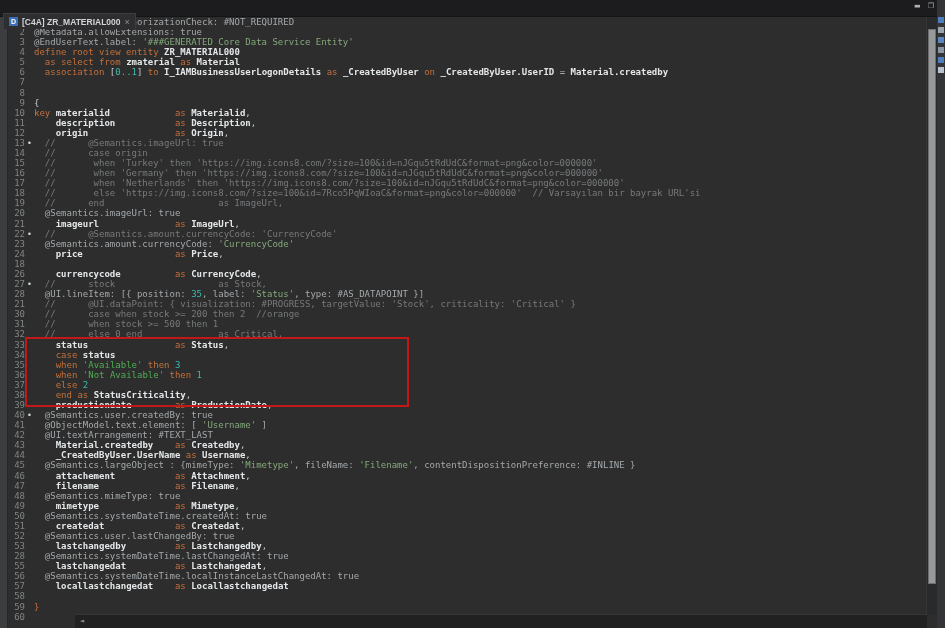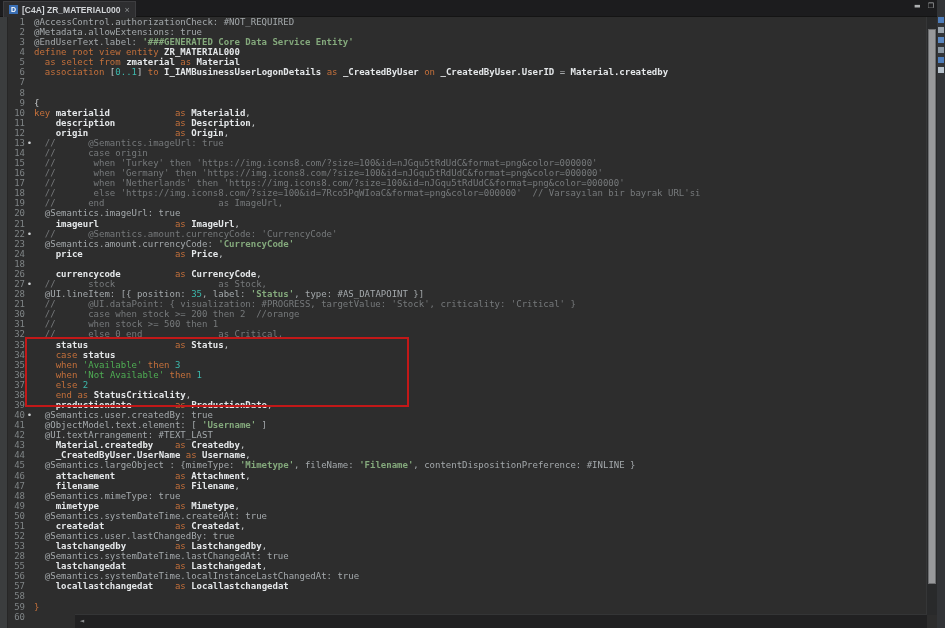--- a/index.html
+++ b/index.html
@@ -1,21 +1,21 @@
 <!DOCTYPE html>
 <html style="--editor_bg: #2d2d2d; --tabbar_bg: #1c1c1e; --tab_bg: #2e2e30; --tab_icon_bg: #3a6fb5; --tab_title: #d2d5d8; --keyword: #c4703b; --identifier: #e4e7e9; --plain: #c7cbcd; --annotation: #a4a9ac; --comment: #76797b; --string: #4fae54; --annotation_string: #84a97c; --number: #3cb8ac; --line_number: #7f8486; --marker: #cfd2d4; --highlight_border: #c21818; --scroll_thumb: #98999b;"><head>
 <meta charset="utf-8">
 <style>
   html,body{margin:0;padding:0;background:#171717;}
   #screen{position:relative;width:945px;height:628px;background:var(--editor_bg);overflow:hidden;
           font-family:"DejaVu Sans Mono",monospace;}
   
   .tabbar{position:absolute;top:0;left:0;right:0;height:16px;background:var(--tabbar_bg);
           border-bottom:1px solid #141414;z-index:5;}
-  .tab{position:absolute;left:3px;top:1px;height:15px;background:var(--tab_bg);
+  .tab{position:absolute;left:3px;top:13px;height:15px;background:var(--tab_bg);
        display:flex;align-items:center;padding:0 5px;gap:4px;border:1px solid #3d3d40;border-bottom:none;}
   .tab-icon{width:9px;height:9px;background:var(--tab_icon_bg);color:#fff;font-size:7px;line-height:9px;
             text-align:center;font-family:"Liberation Sans",sans-serif;font-weight:bold;flex:none;}
   .tab-title{font-size:8.5px;color:var(--tab_title);font-family:"Liberation Sans",sans-serif;
              font-weight:bold;white-space:nowrap;}
   .tab-close{font-size:9px;color:#8e9092;font-family:"Liberation Sans",sans-serif;cursor:pointer;}
   .winctl{position:absolute;top:2px;right:11px;display:flex;gap:7px;z-index:6;}
   .winctl span{color:#aeb0b2;font-size:7px;line-height:9px;font-family:"DejaVu Sans",sans-serif;cursor:pointer;}
   
   .ruler{position:absolute;left:0;top:17px;bottom:0;width:7px;background:#3b3d3e;
@@ -24,21 +24,21 @@
   .ln{display:flex;height:10.08px;line-height:10.1px;font-size:9px;}
   .num{width:16px;margin-left:9px;text-align:right;color:var(--line_number);flex:none;}
   .mark{width:9px;flex:none;text-align:center;color:var(--marker);}
   .txt{white-space:pre;flex:none;}
   .tk-kw{color:var(--keyword);}
   .tk-ent{color:var(--identifier);font-weight:bold;}
   .tk-def{color:var(--plain);}
   .tk-ann{color:var(--annotation);}
   .tk-cmt{color:var(--comment);}
   .tk-str{color:var(--string);}
-  .tk-astr{color:var(--annotation_string);font-weight:bold;}
+  .tk-astr{color:var(--annotation_string);}
   .tk-nm{color:var(--number);}
   
   .hibox{position:absolute;left:25px;top:337px;width:380px;height:66px;
          border:2px solid var(--highlight_border);z-index:4;pointer-events:none;}
   
   .vscroll{position:absolute;top:17px;right:8px;width:10px;bottom:13px;background:#292a2b;
            border-left:1px solid #353637;z-index:5;}
   .vthumb{position:absolute;left:1px;right:1px;top:12px;height:553px;background:var(--scroll_thumb);
           border:1px solid #6d6e70;}
   .hscroll{position:absolute;left:75px;right:18px;bottom:0;height:13px;background:#212122;

